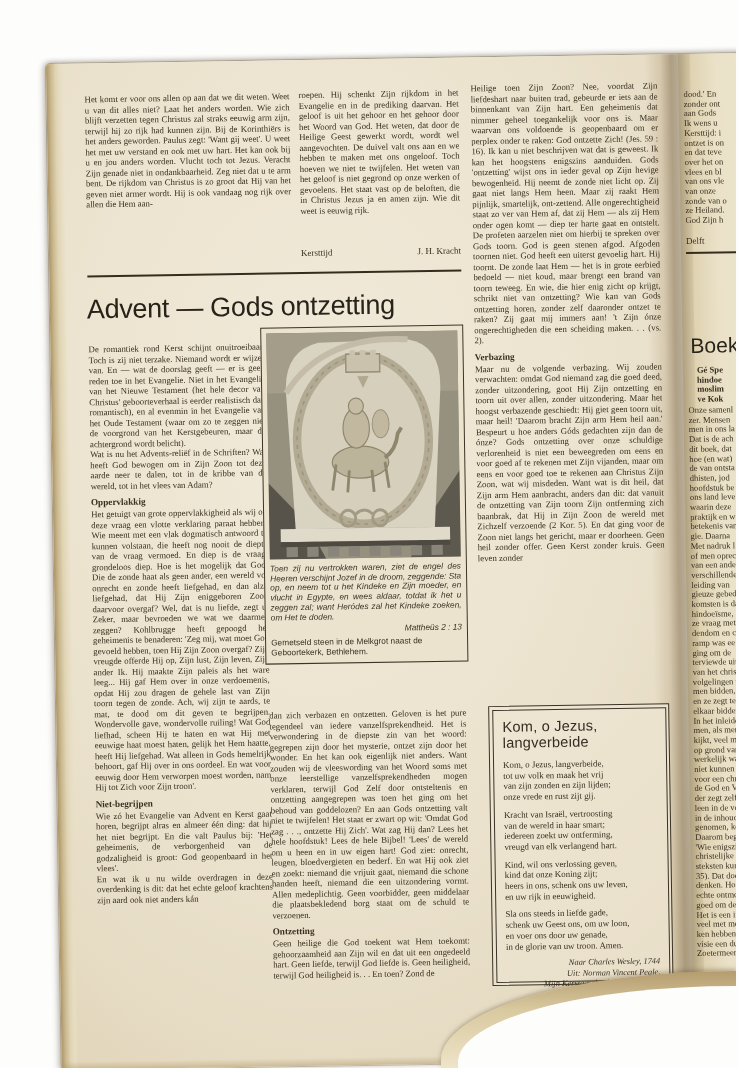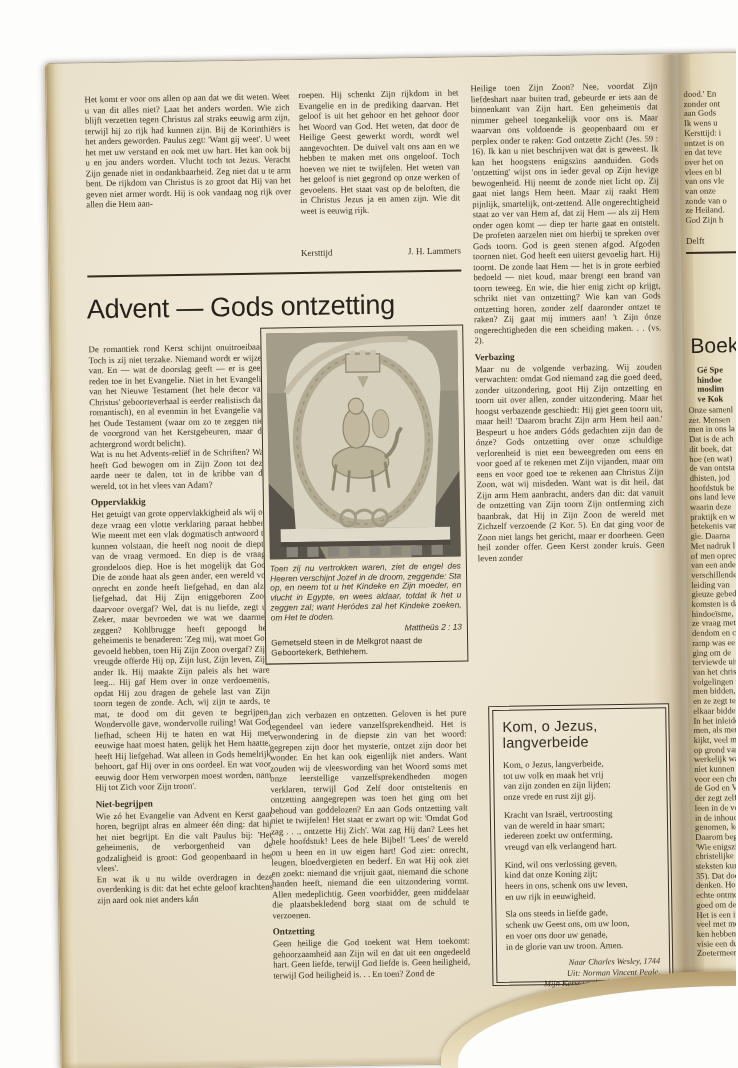--- a/index.html
+++ b/index.html
@@ -74,21 +74,21 @@
   <div class="spread">
     <div class="edge-left"></div>
     <div class="next-bg"></div>
     <div class="gutter"></div>
     <div class="edge-bottom"></div>
 
     <div class="abs t-col1 body-copy">Het komt er voor ons allen op aan dat we dit weten. Weet u van dit alles niet? Laat het anders worden. Wie zich blijft verzetten tegen Christus zal straks eeuwig arm zijn, terwijl hij zo rijk had kunnen zijn. Bij de Korinthiërs is het anders geworden. Paulus zegt: 'Want gij weet'. U weet het met uw verstand en ook met uw hart. Het kan ook bij u en jou anders worden. Vlucht toch tot Jezus. Veracht Zijn genade niet in ondankbaarheid. Zeg niet dat u te arm bent. De rijkdom van Christus is zo groot dat Hij van het geven niet armer wordt. Hij is ook vandaag nog rijk over allen die Hem aan-</div>
     <div class="abs t-col2 body-copy">roepen. Hij schenkt Zijn rijkdom in het Evangelie en in de prediking daarvan. Het geloof is uit het gehoor en het gehoor door het Woord van God. Het weten, dat door de Heilige Geest gewerkt wordt, wordt wel aangevochten. De duivel valt ons aan en we hebben te maken met ons ongeloof. Toch hoeven we niet te twijfelen. Het weten van het geloof is niet gegrond op onze werken of gevoelens. Het staat vast op de beloften, die in Christus Jezus ja en amen zijn. Wie dit weet is eeuwig rijk.</div>
     <div class="abs sign-row">
       <span>Kersttijd</span>
-      <span>J. H. Lammers</span>
+      <span>J. H. Kracht</span>
     </div>
     <div class="abs divider"></div>
 
     <div class="abs a-col3">
       <div class="body-copy">Heilige toen Zijn Zoon? Nee, voordat Zijn liefdeshart naar buiten trad, gebeurde er iets aan de binnenkant van Zijn hart. Een geheimenis dat nimmer geheel toegankelijk voor ons is. Maar waarvan ons voldoende is geopenbaard om er perplex onder te raken: God ontzette Zich! (Jes. 59 : 16). Ik kan u niet beschrijven wat dat is geweest. Ik kan het hoogstens enigszins aanduiden. Gods 'ontzetting' wijst ons in ieder geval op Zijn hevige bewogenheid. Hij neemt de zonde niet licht op. Zij gaat niet langs Hem heen. Maar zij raakt Hem pijnlijk, smartelijk, ont-zettend. Alle ongerechtigheid staat zo ver van Hem af, dat zij Hem — als zij Hem onder ogen komt — diep ter harte gaat en ontstelt. De profeten aarzelen niet om hierbij te spreken over Gods toorn. God is geen stenen afgod. Afgoden toornen niet. God heeft een uiterst gevoelig hart. Hij toornt. De zonde laat Hem — het is in grote eerbied bedoeld — niet koud, maar brengt een brand van toorn teweeg. En wie, die hier enig zicht op krijgt, schrikt niet van ontzetting? Wie kan van Gods ontzetting horen, zonder zelf daaronder ontzet te raken? Zij gaat mij immers aan! 't Zijn ónze ongerechtigheden die een scheiding maken. . . (vs. 2).</div>
       <div class="sec-h">Verbazing</div>
       <div class="body-copy">Maar nu de volgende verbazing. Wij zouden verwachten: omdat God niemand zag die goed deed, zonder uitzondering, goot Hij Zijn ontzetting en toorn uit over allen, zonder uitzondering. Maar het hoogst verbazende geschiedt: Hij giet geen toorn uit, maar heil! 'Daarom bracht Zijn arm Hem heil aan.' Bespeurt u hoe anders Góds gedachten zijn dan de ónze? Gods ontzetting over onze schuldige verlorenheid is niet een beweegreden om eens en voor goed af te rekenen met Zijn vijanden, maar om eens en voor goed toe te rekenen aan Christus Zijn Zoon, wat wij misdeden. Want wat is dit heil, dat Zijn arm Hem aanbracht, anders dan dit: dat vanuit de ontzetting van Zijn toorn Zijn ontferming zich baanbrak, dat Hij in Zijn Zoon de wereld met Zichzelf verzoende (2 Kor. 5). En dat ging voor de Zoon niet langs het gericht, maar er doorheen. Geen heil zonder offer. Geen Kerst zonder kruis. Geen leven zonder</div>
     </div>
 
     <div class="abs headline">Advent — Gods ontzetting</div>

